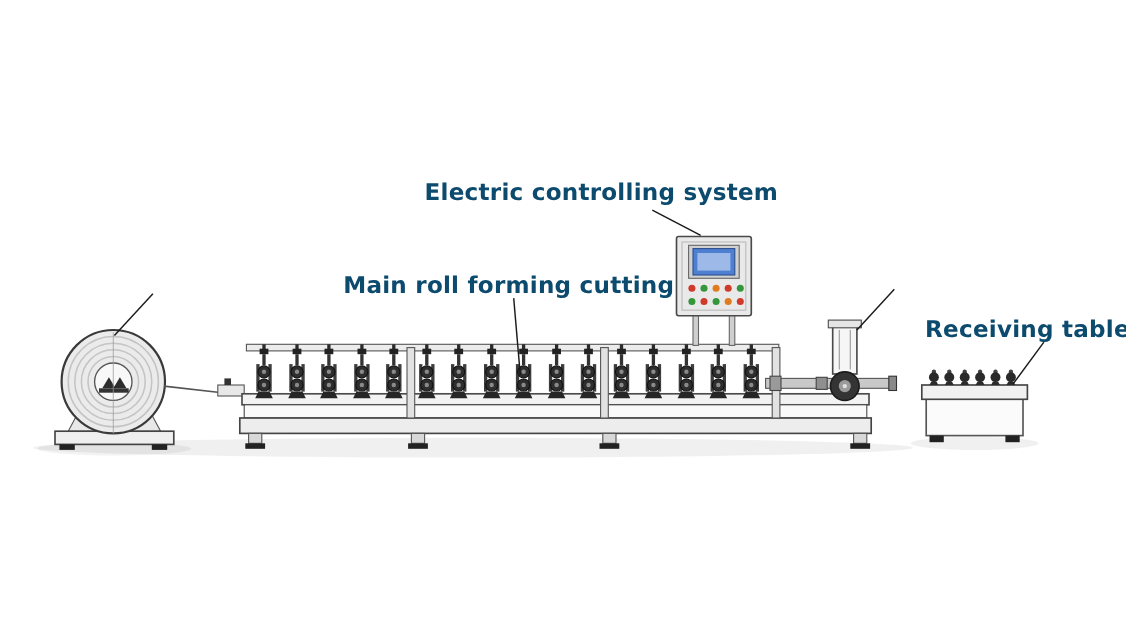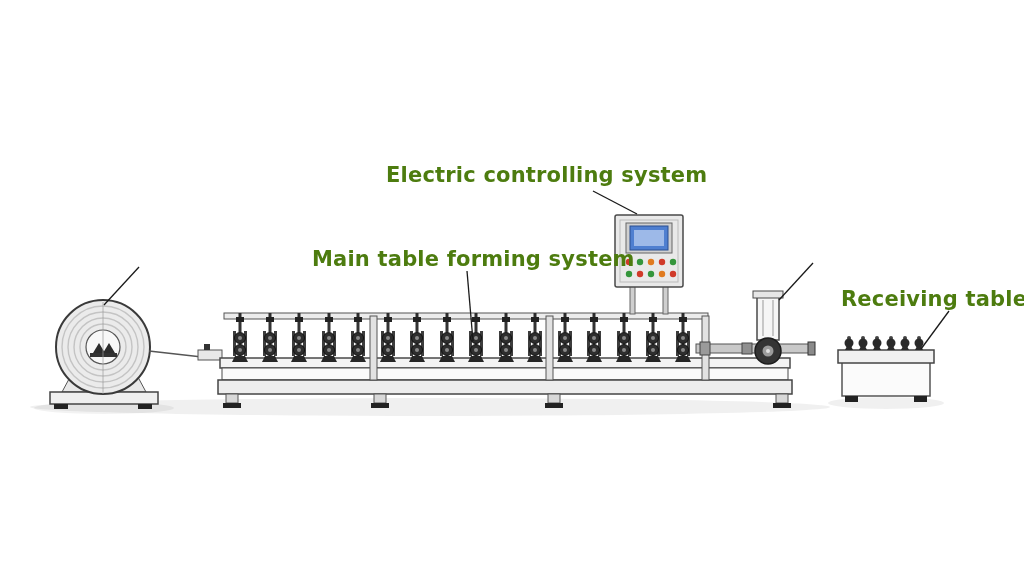--- a/index.html
+++ b/index.html
@@ -7,21 +7,21 @@
     width:1024px;height:576px;position:relative;overflow:hidden;
     background:#ffffff;
     font-family:"DejaVu Sans","Liberation Sans",sans-serif;
   }
   .stage{position:absolute;inset:0;}
   .stage svg{position:absolute;left:0;top:0;display:block;}
   .label{
     position:absolute;
     font-weight:700;
     font-size:21px;
-    color:#4d7c0f;
+    color:#0c4a6e;
     letter-spacing:.2px;
     white-space:nowrap;
   }
   #label-decoiler{left:58px;top:240px;}
   #label-main{left:312px;top:247px;}
   #label-electric{left:386px;top:163px;}
   #label-cutting{left:796px;top:234px;}
   #label-receiving{left:841px;top:287px;}
 
   .btn-red{fill:var(--button-red,#d03a2a);}
@@ -172,17 +172,17 @@
 
     <g stroke="#1a1a1a" stroke-width="1.3">
       <line x1="139" y1="267" x2="104" y2="305"></line>
       <line x1="467" y1="271" x2="473" y2="341"></line>
       <line x1="593" y1="191" x2="637" y2="214"></line>
       <line x1="813" y1="263" x2="779" y2="300"></line>
       <line x1="949" y1="311" x2="921" y2="349"></line>
     </g>
   </svg>
 
-  <div class="label" id="label-main">Main table forming system</div>
+  <div class="label" id="label-main">Main roll forming cutting</div>
   <div class="label" id="label-electric">Electric controlling system</div>
   <div class="label" id="label-receiving">Receiving table</div>
 
 </div>
 
 </body></html>

